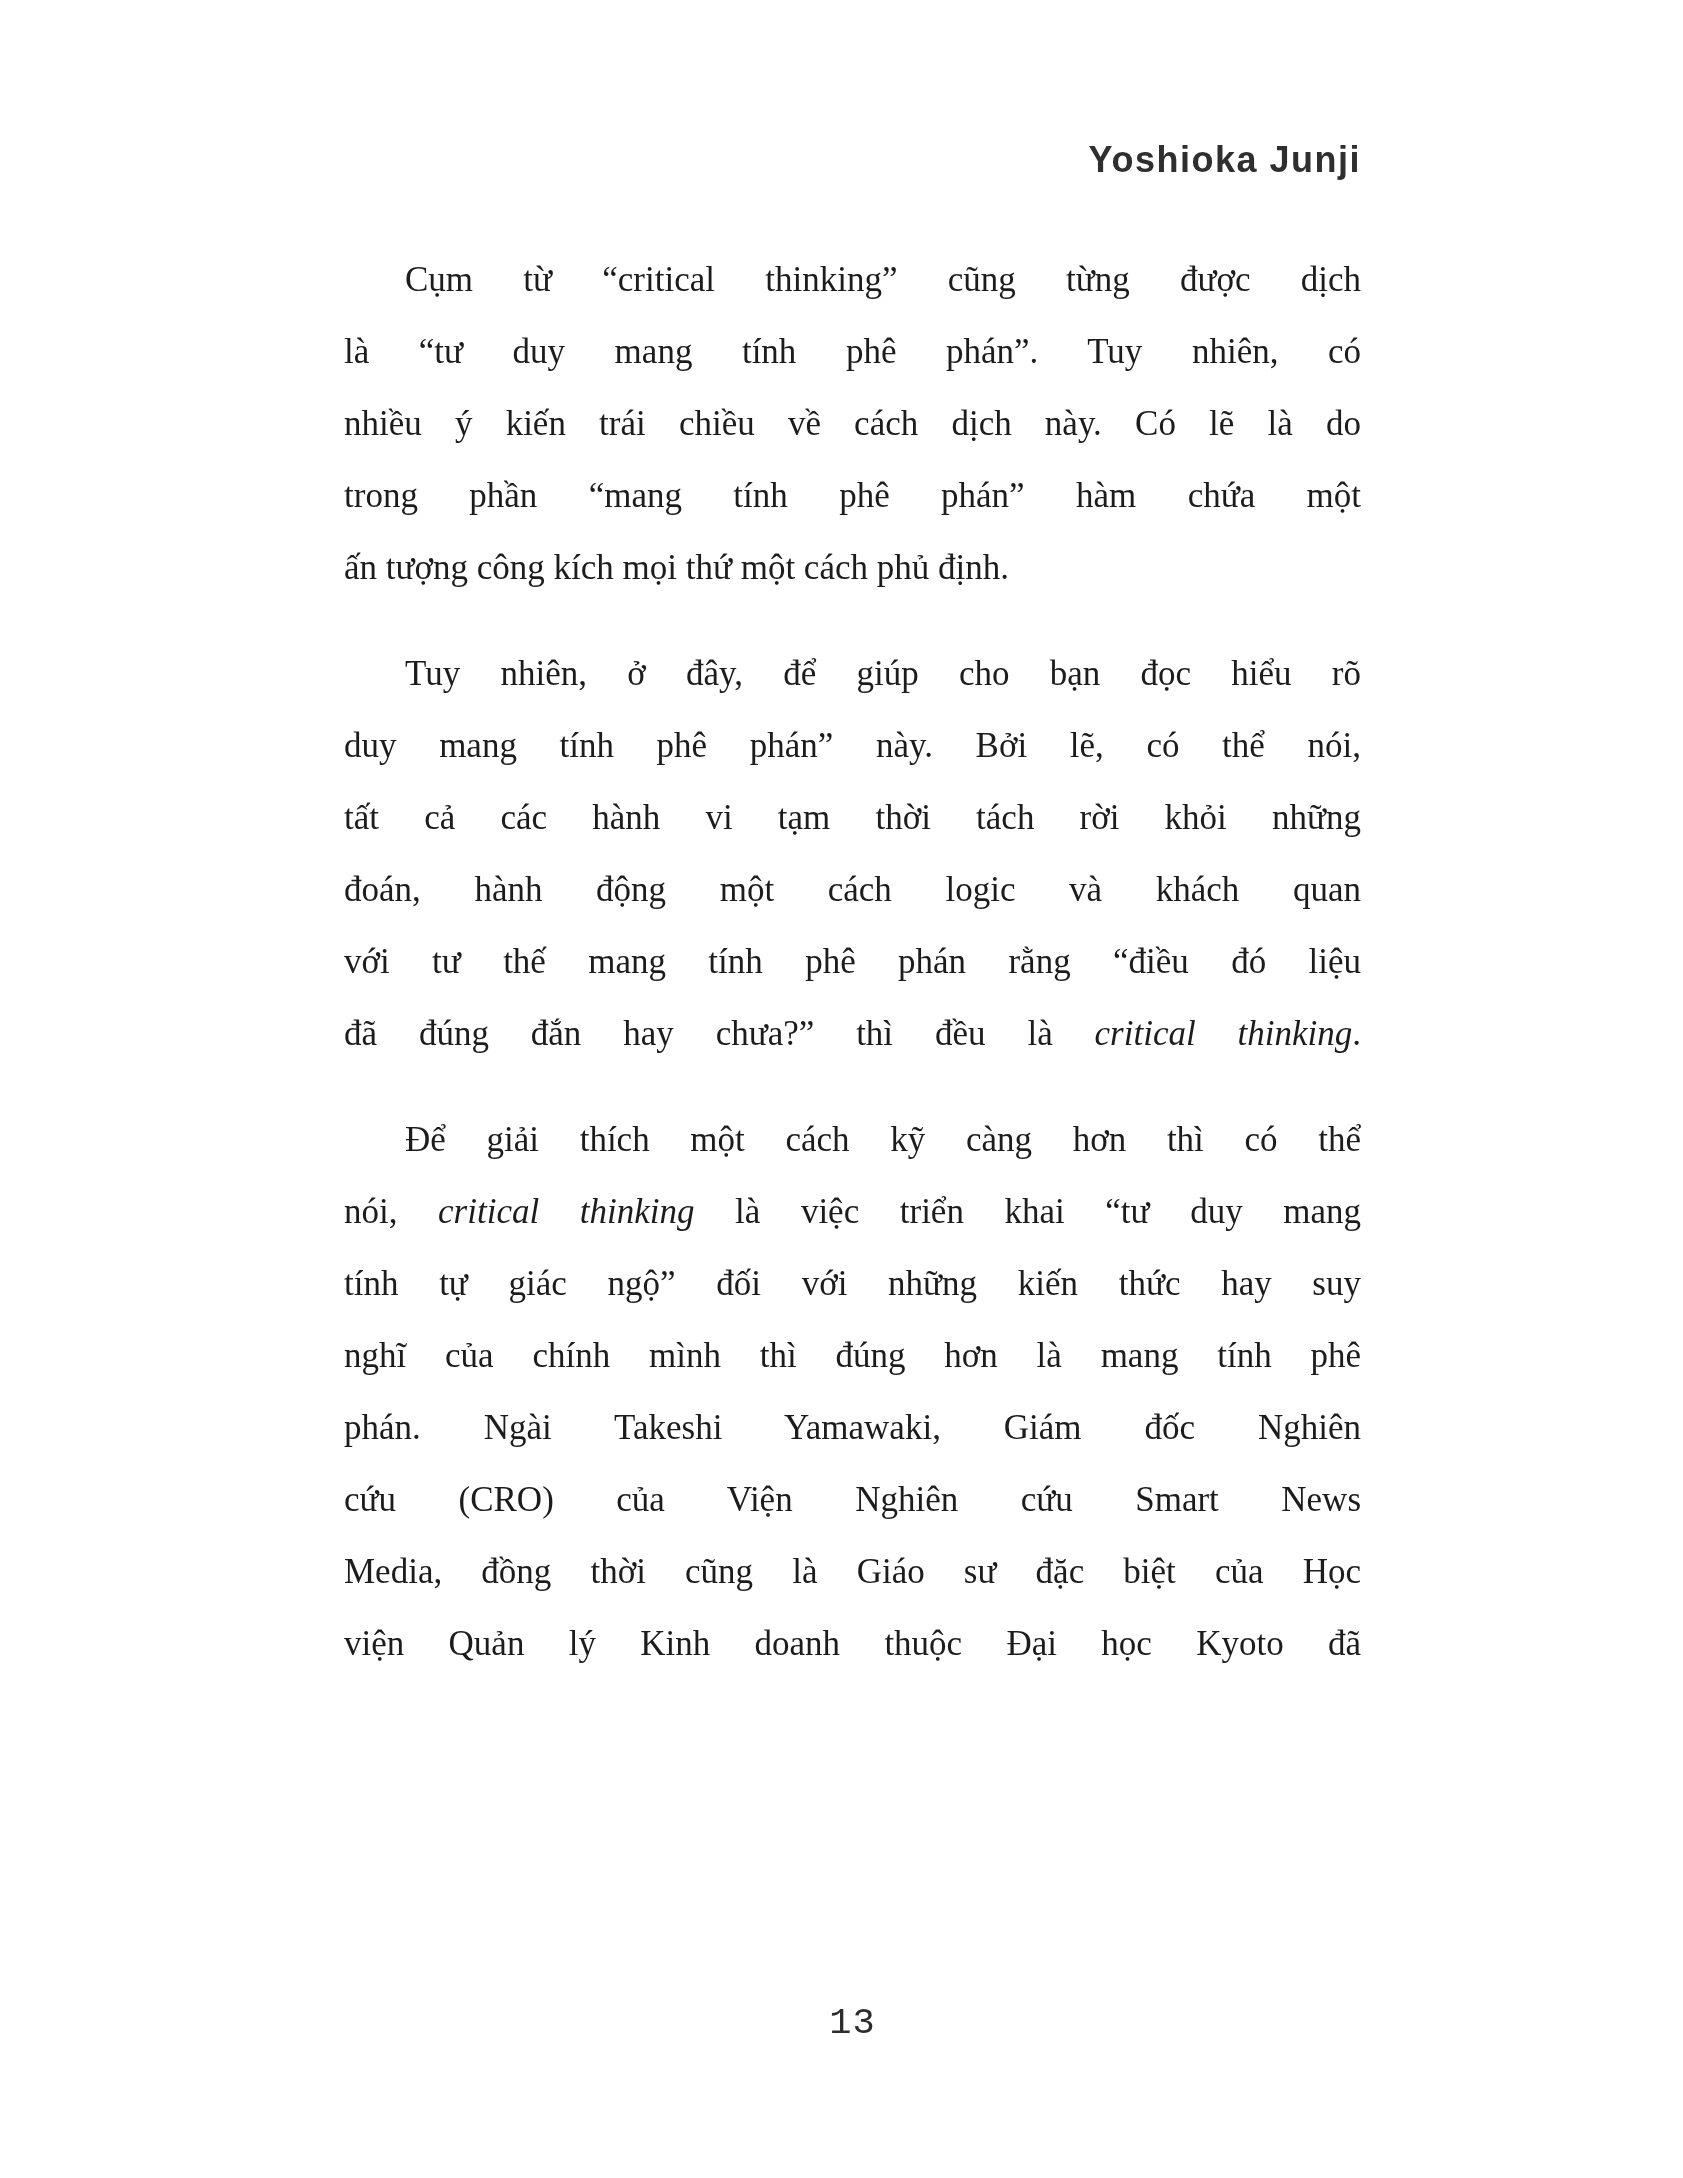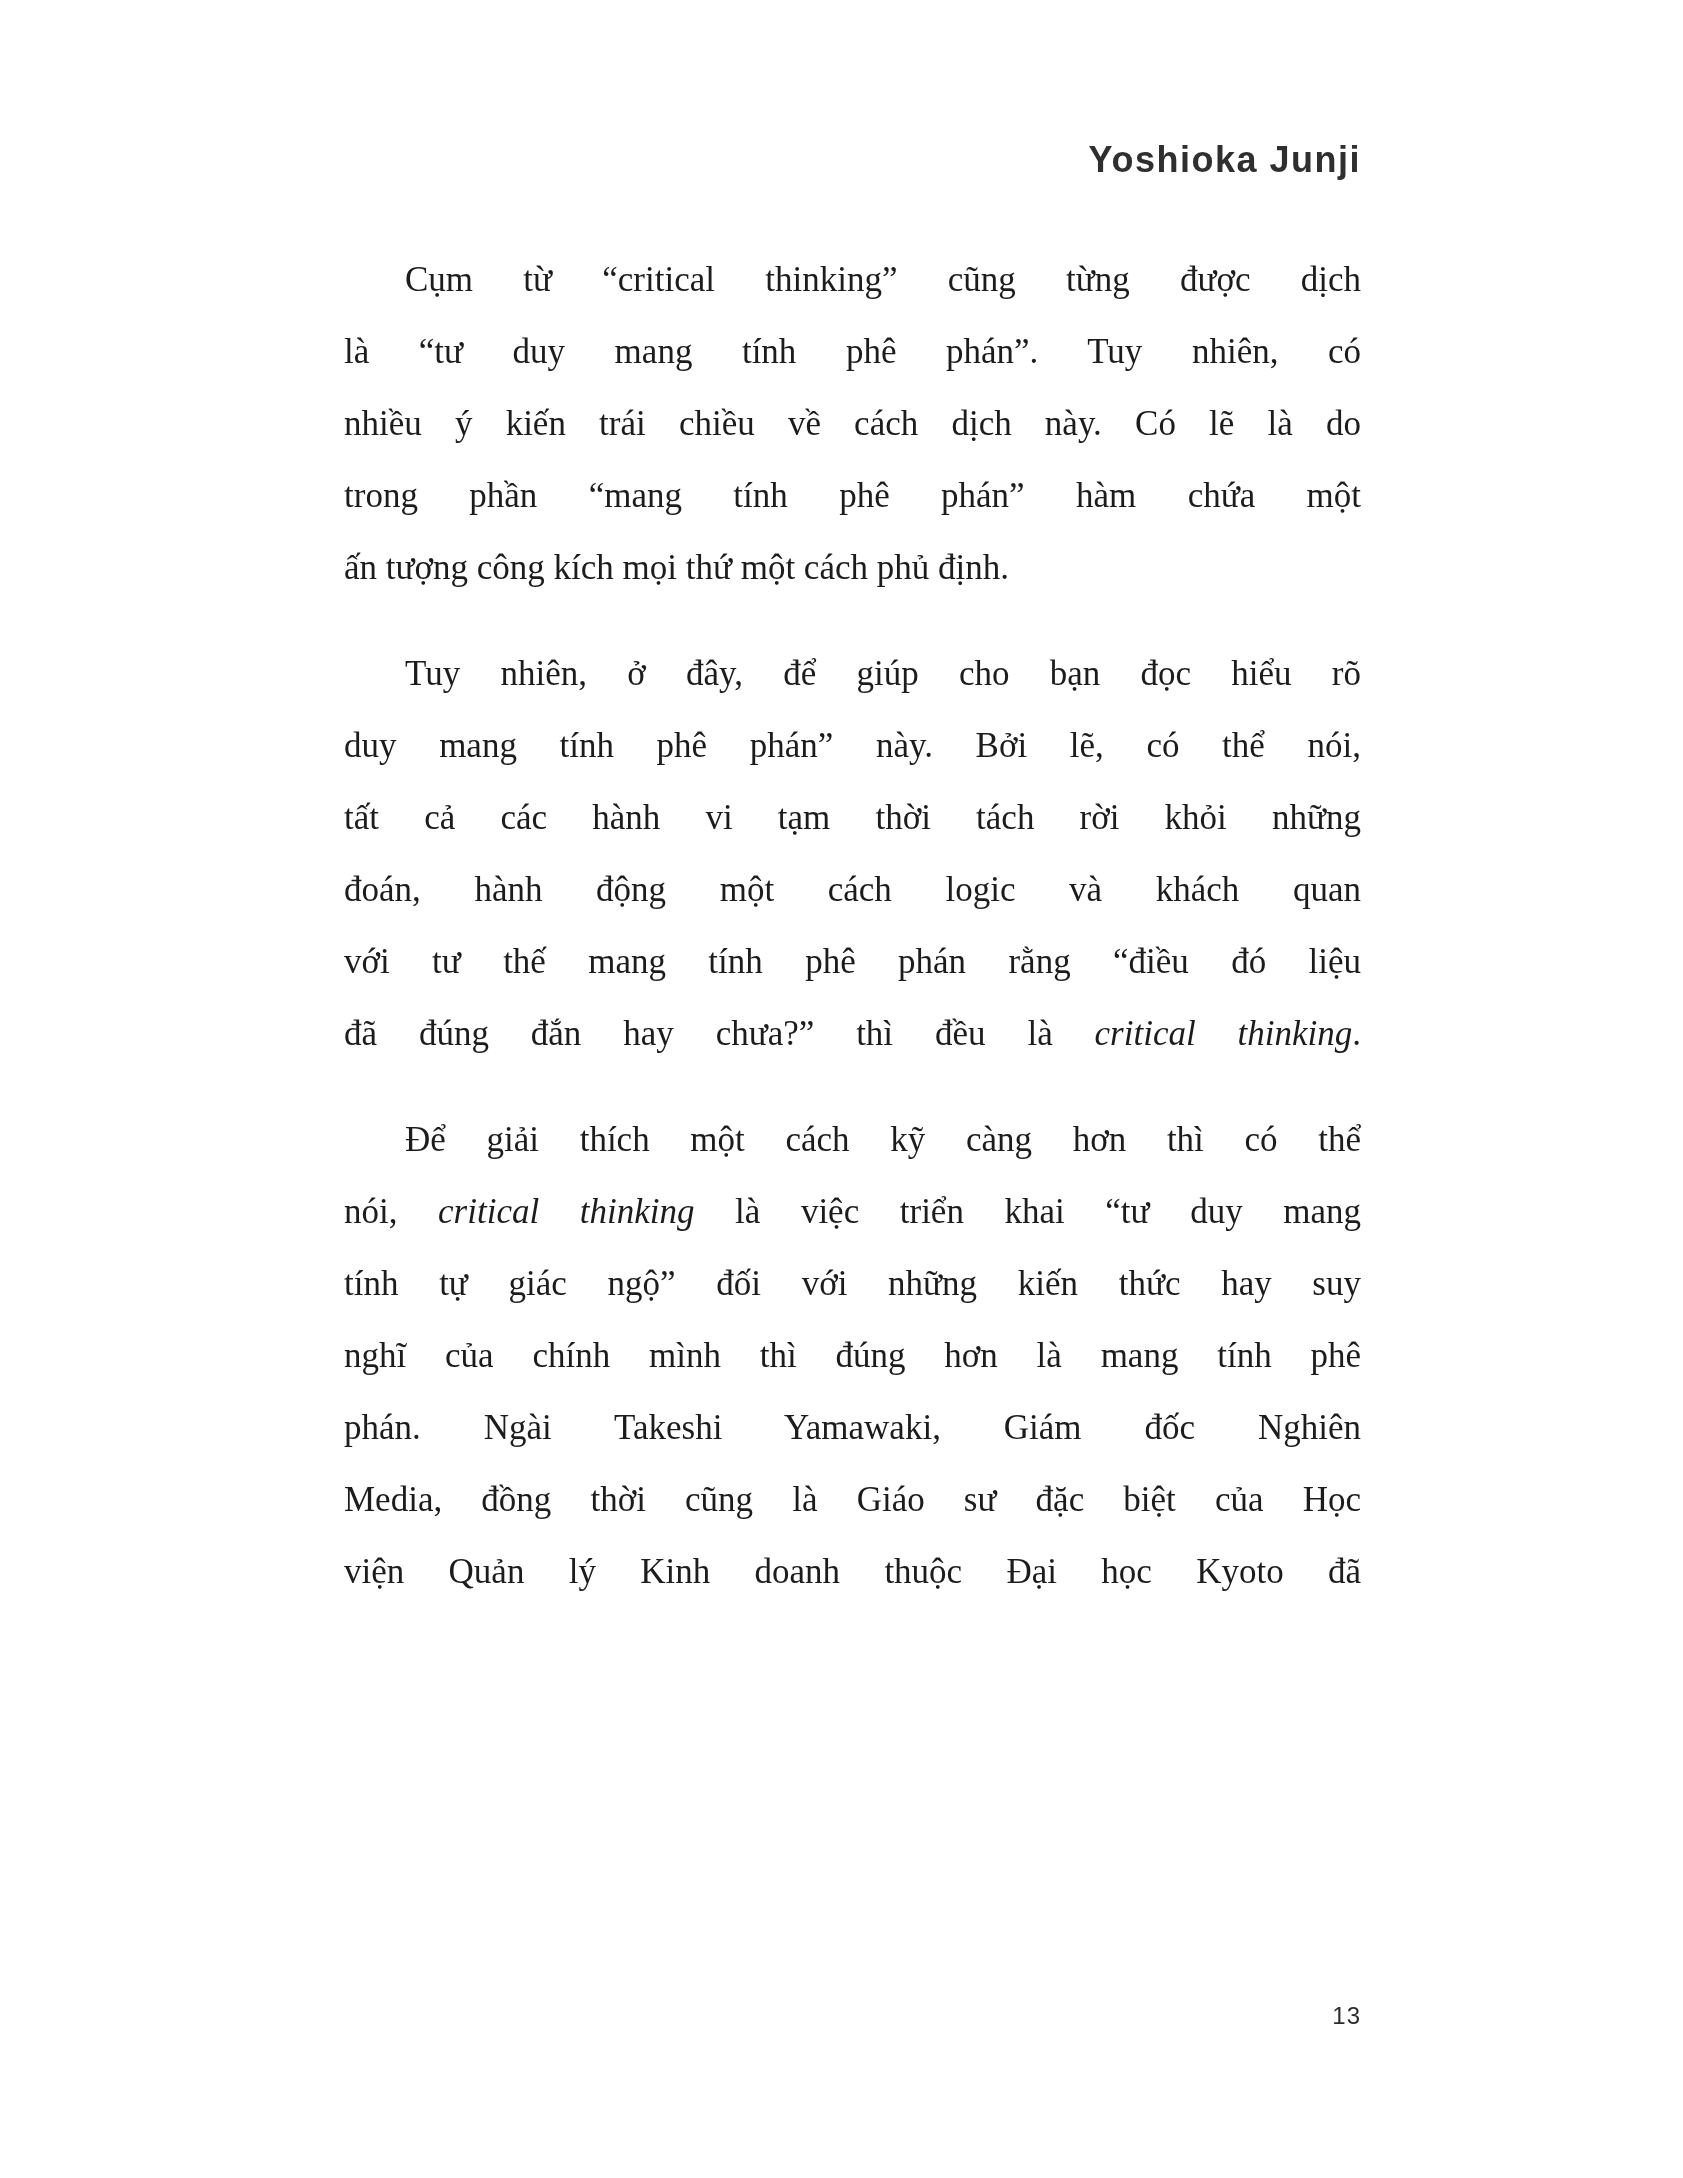--- a/index.html
+++ b/index.html
@@ -40,23 +40,23 @@
     text-align-last: justify;
   }
   .line.first { text-indent: 61px; }
   .line.no-fill { text-align-last: left; }
   .italic { font-style: italic; }
   .page-footer {
     position: absolute;
     top: 2002px;
     left: 344px;
     right: 322px;
-    text-align: right;
-    font-family: Liberation Sans, sans-serif;
-    font-size: 24px;
+    text-align: center;
+    font-family: Liberation Mono, monospace;
+    font-size: 37px;
     letter-spacing: 1px;
     color: var(--footer-color, #2c2c2c);
   }
 </style>
 </head>
 <body>
 
 <div class="page" style="--bg-color: #ffffff; --text-color: #1c1c1c; --header-color: #2f2f2f; --footer-color: #2c2c2c;">
   <div class="running-header">
     <span>Yoshioka Junji</span>
@@ -77,20 +77,21 @@
         <div class="line"><span>đoán, hành động một cách logic và khách quan</span></div>
         <div class="line"><span>với tư thế mang tính phê phán rằng “điều đó liệu</span></div>
         <div class="line"><span>đã đúng đắn hay chưa?” thì đều là </span><span class="italic">critical thinking</span><span>.</span></div>
       </div>
       <div class="paragraph">
         <div class="line first"><span>Để giải thích một cách kỹ càng hơn thì có thể</span></div>
         <div class="line"><span>nói, </span><span class="italic">critical thinking</span><span> là việc triển khai “tư duy mang</span></div>
         <div class="line"><span>tính tự giác ngộ” đối với những kiến thức hay suy</span></div>
         <div class="line"><span>nghĩ của chính mình thì đúng hơn là mang tính phê</span></div>
         <div class="line"><span>phán. Ngài Takeshi Yamawaki, Giám đốc Nghiên</span></div>
+        <div class="line"><span>cứu (CRO) của Viện Nghiên cứu Smart News</span></div>
         <div class="line"><span>Media, đồng thời cũng là Giáo sư đặc biệt của Học</span></div>
         <div class="line"><span>viện Quản lý Kinh doanh thuộc Đại học Kyoto đã</span></div>
       </div>
     </div>
 
   <div class="page-footer">
     <span>13</span>
   </div>
 </div>
 

